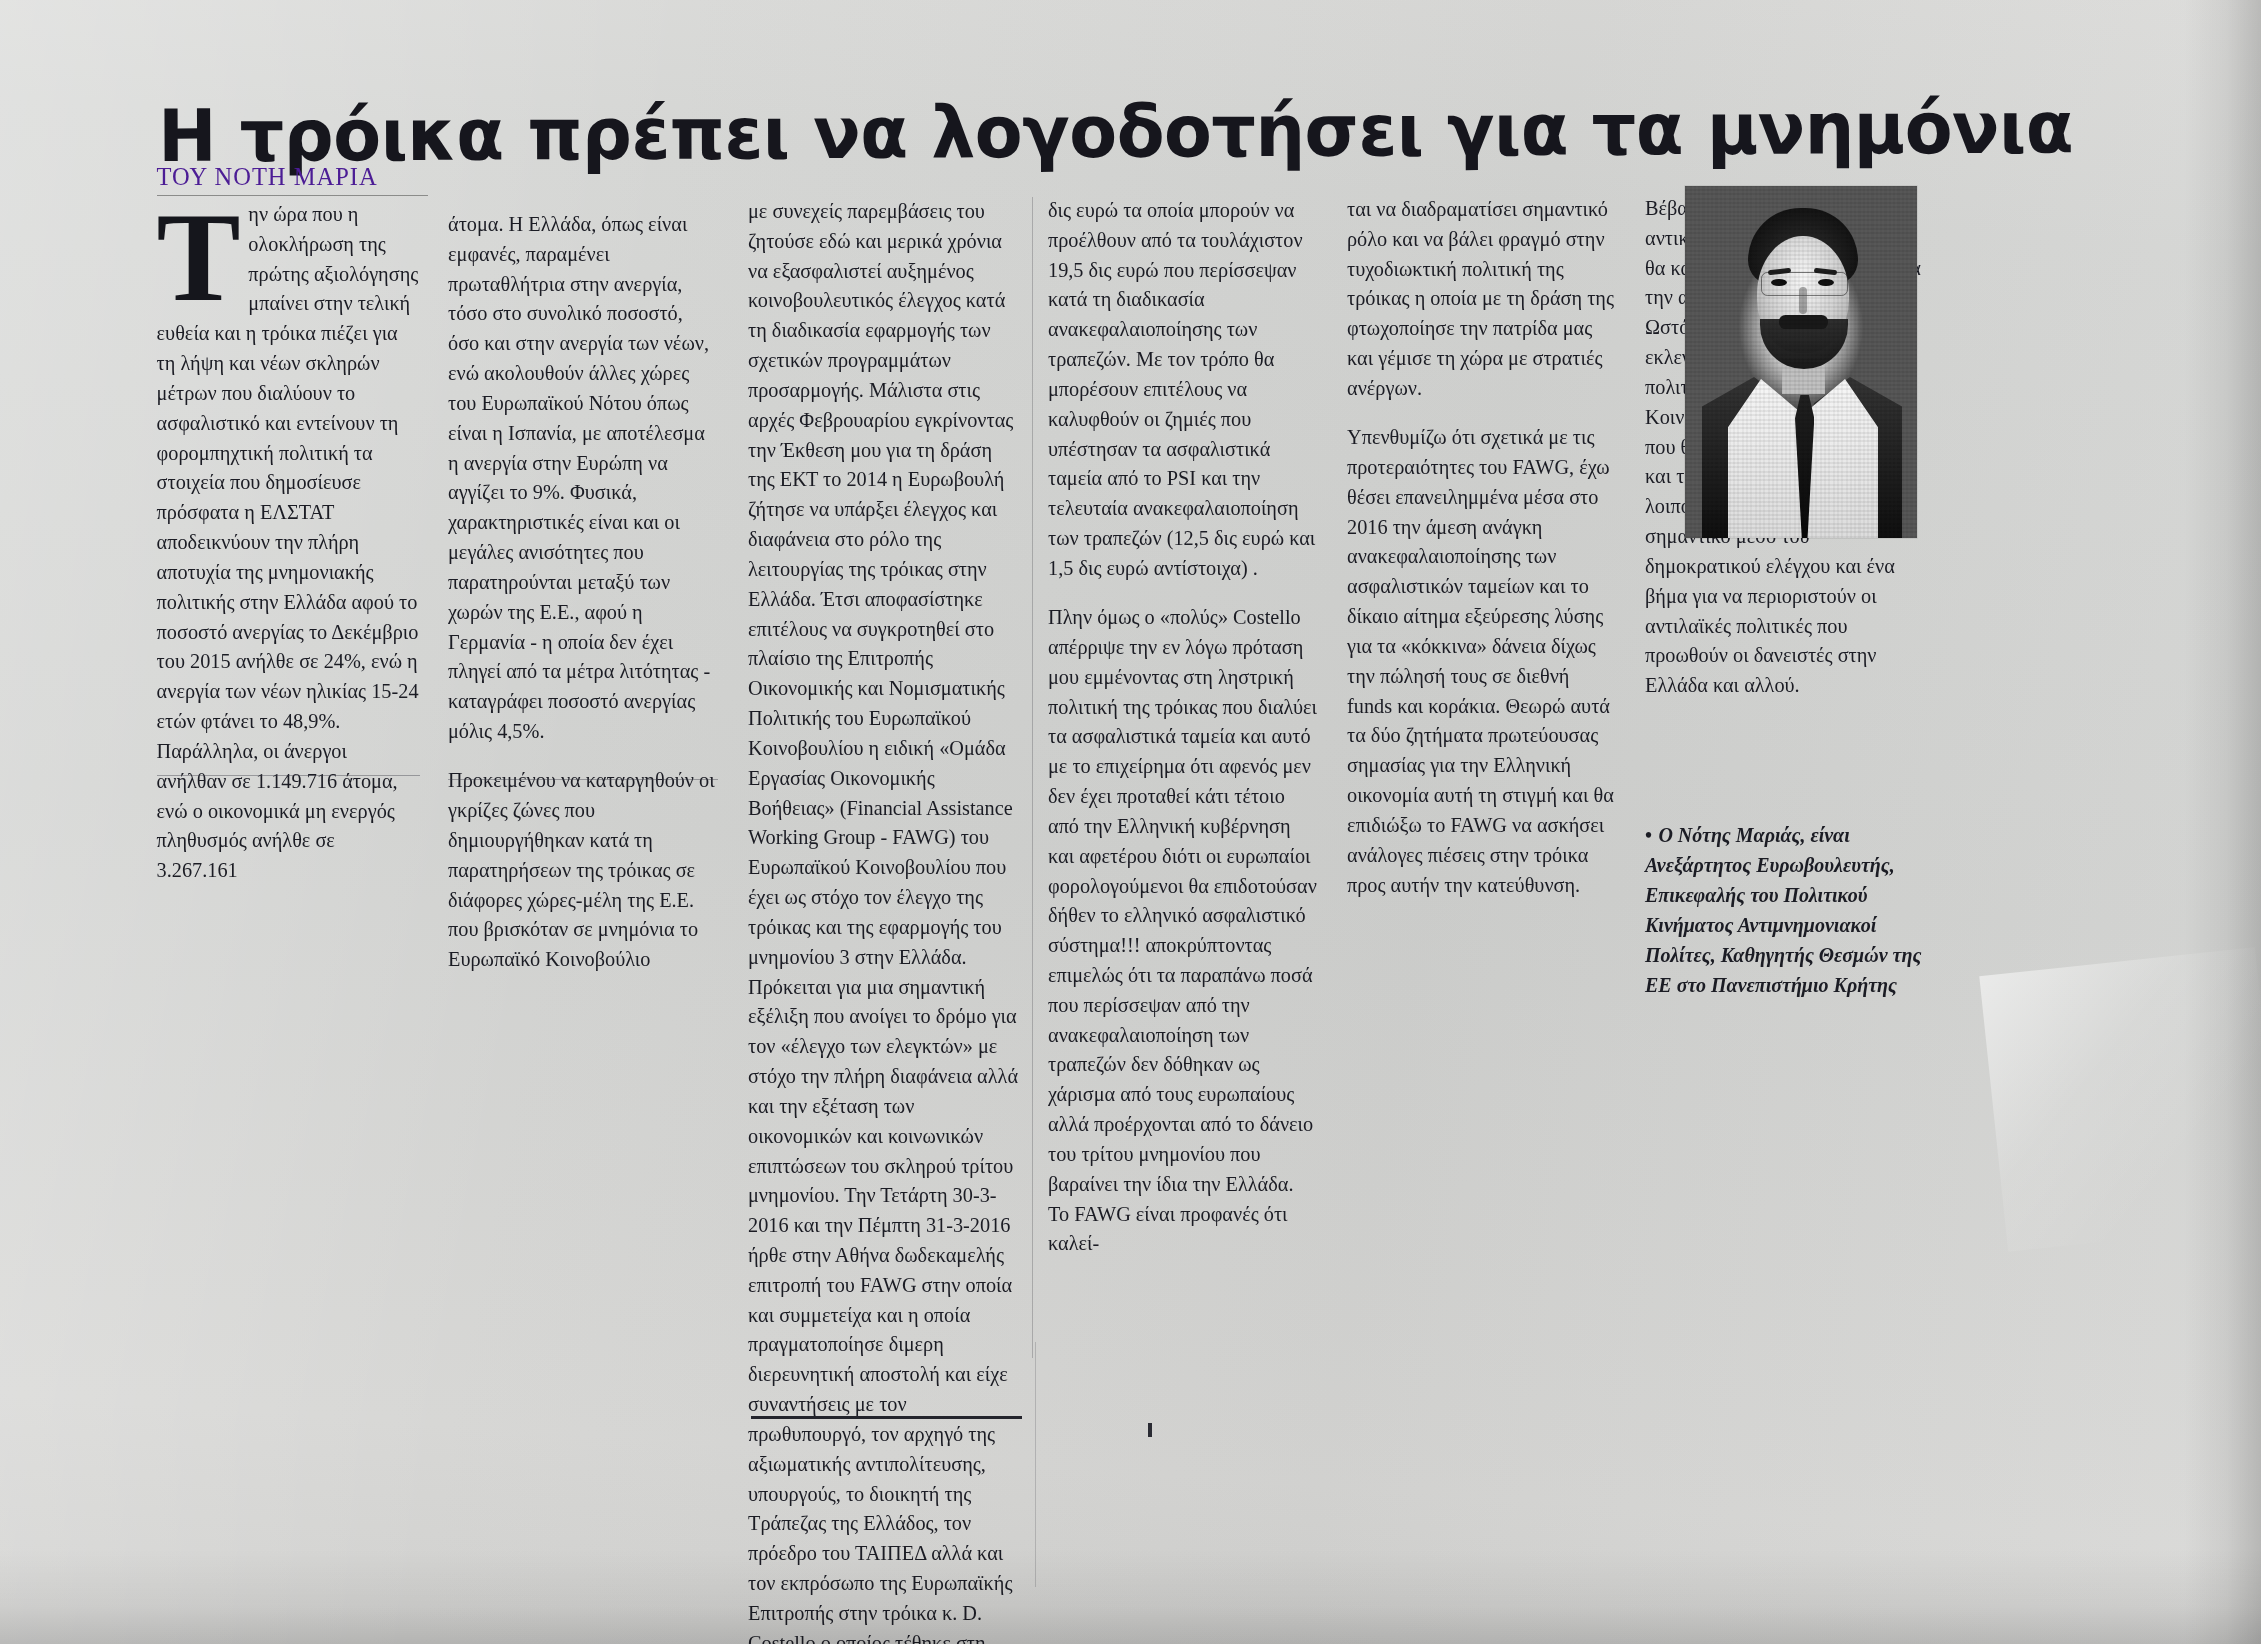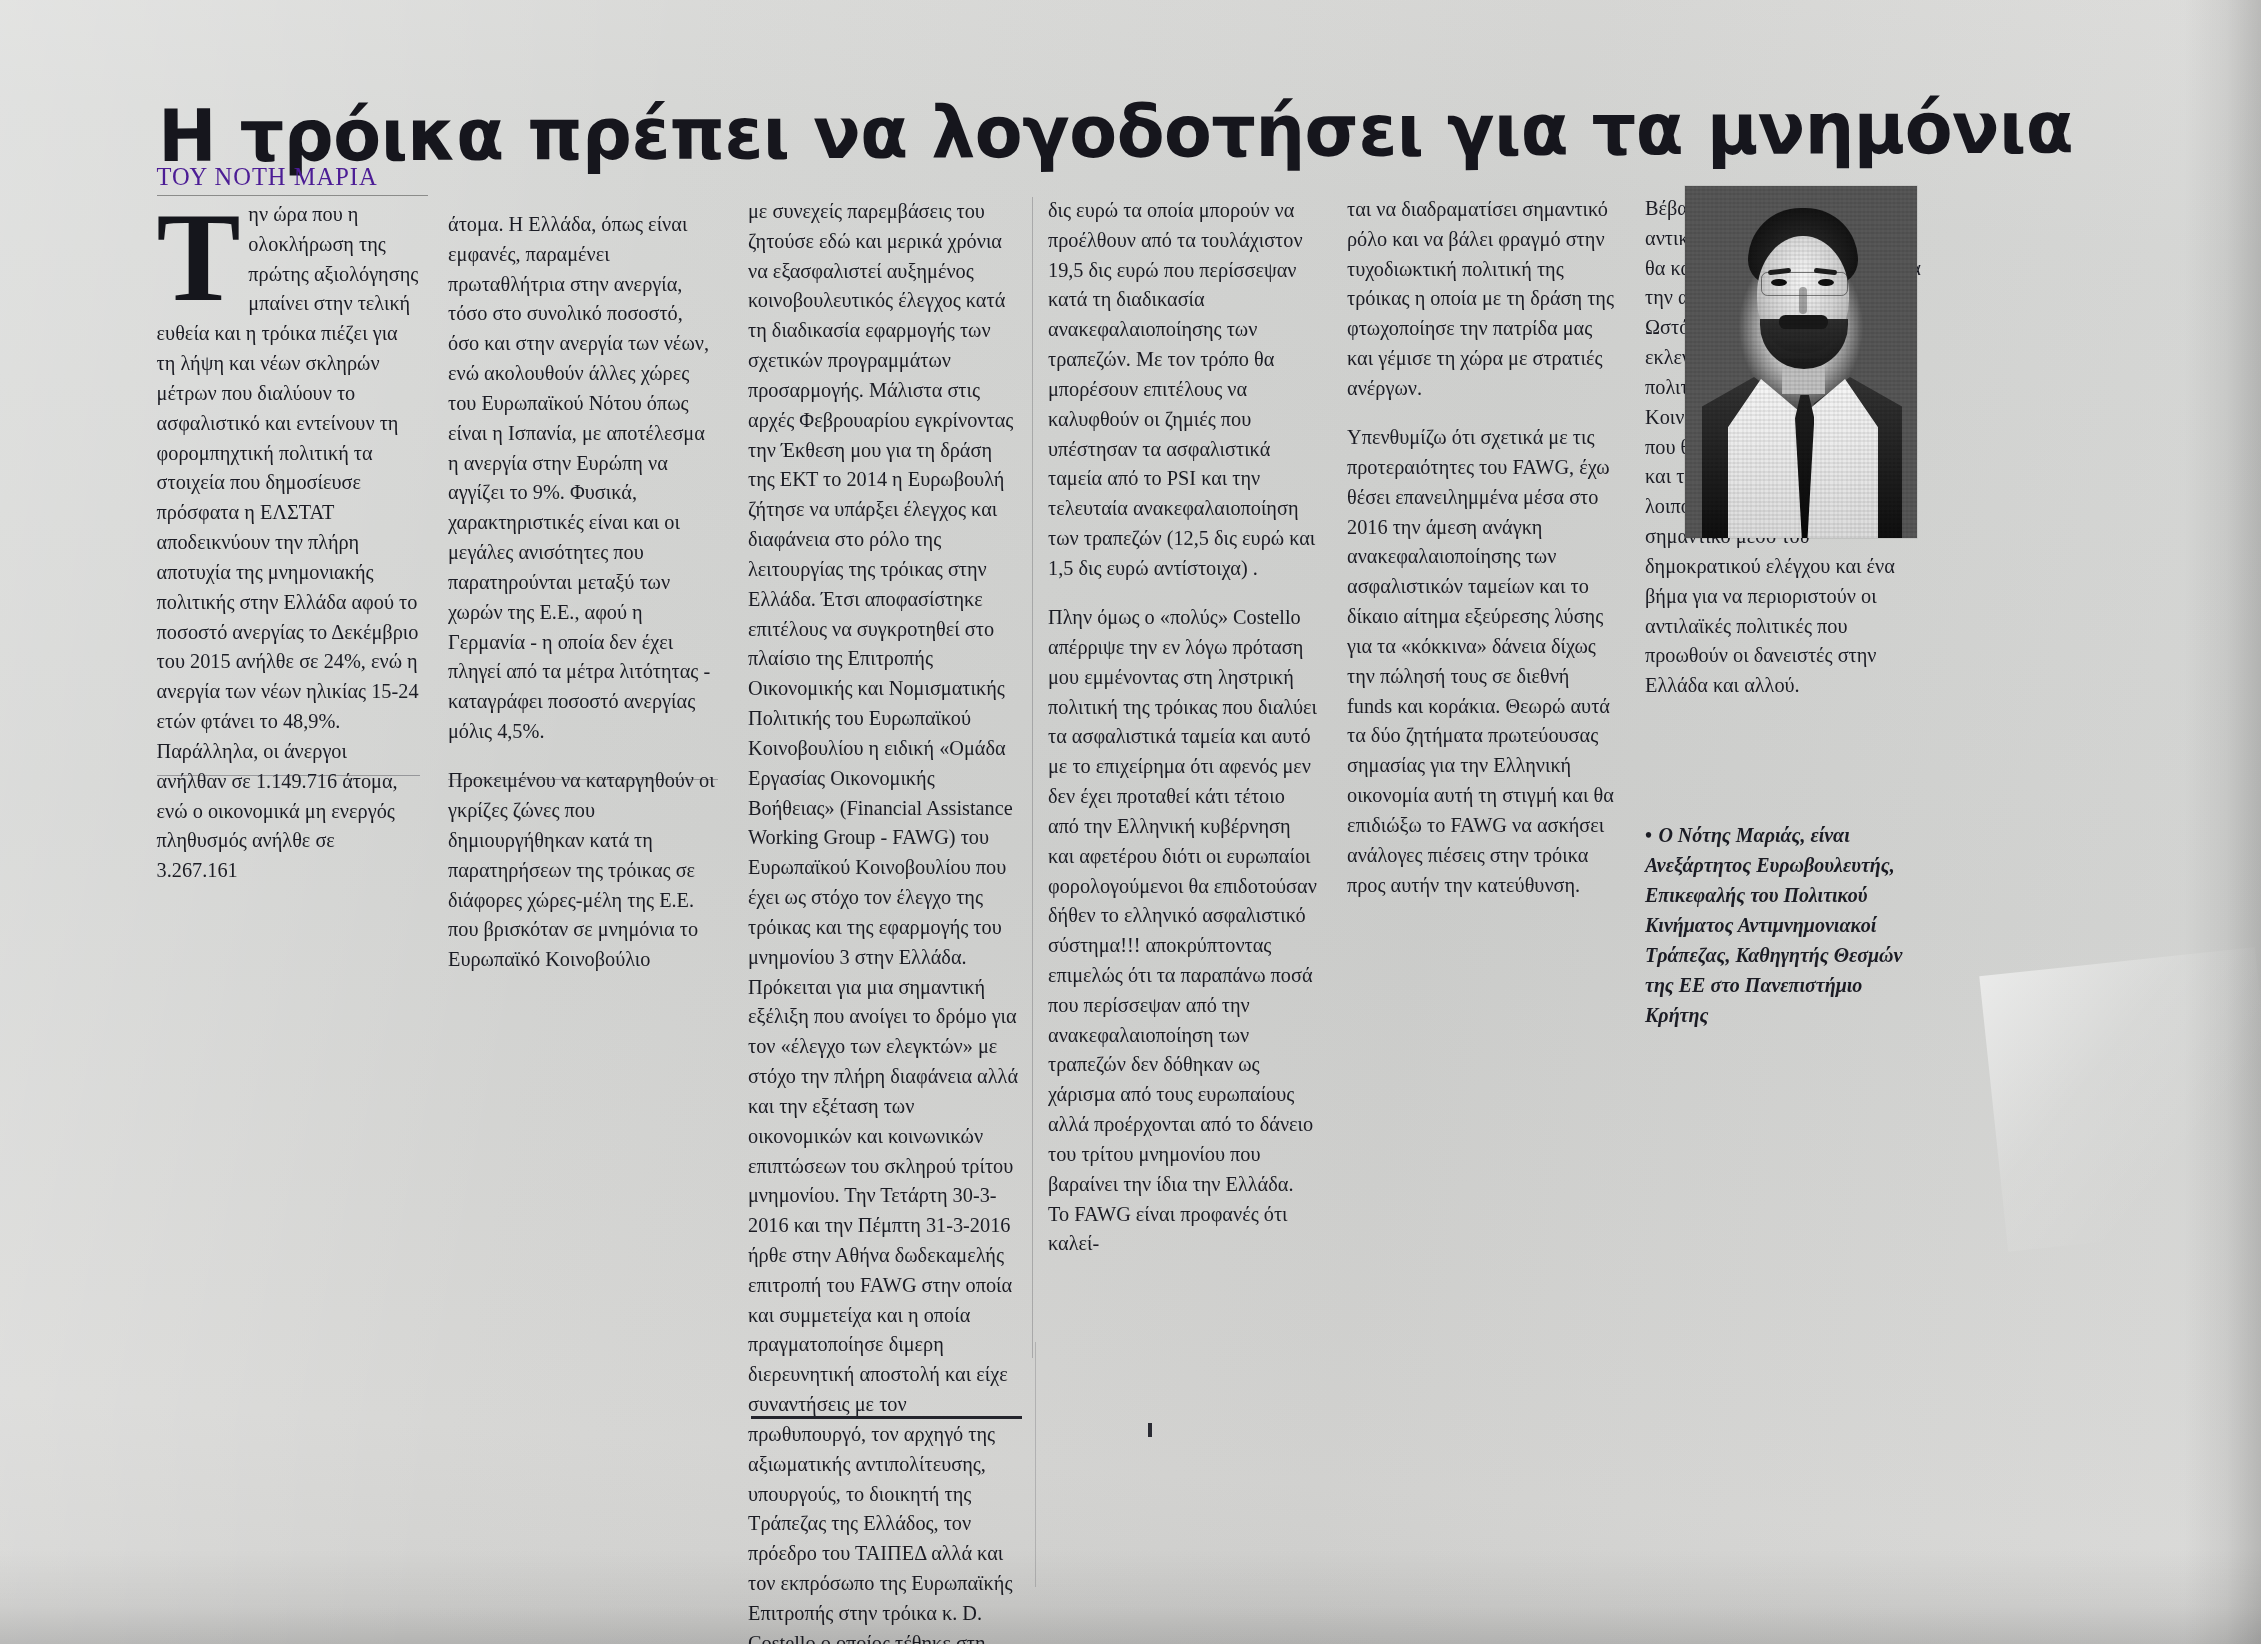--- a/index.html
+++ b/index.html
@@ -217,21 +217,21 @@
       <div id="ph-glass"></div>
       <div id="ph-eye-l"></div>
       <div id="ph-eye-r"></div>
       <div id="ph-nose"></div>
       <div id="ph-moust"></div>
       <div id="ph-grain"></div>
     </div>
   </div>
 
   <div id="bio">
-    <span class="bullet">•</span><span>Ο Νότης Μαριάς, είναι Ανεξάρτητος Ευρωβουλευτής, Επικεφαλής του Πολιτικού Κινήματος Αντιμνημονιακοί Τράπεζας, Καθηγητής Θεσμών της ΕΕ στο Πανεπιστήμιο Κρήτης</span>
+    <span class="bullet">•</span><span>Ο Νότης Μαριάς, είναι Ανεξάρτητος Ευρωβουλευτής, Επικεφαλής του Πολιτικού Κινήματος Αντιμνημονιακοί Πολίτες, Καθηγητής Θεσμών της ΕΕ στο Πανεπιστήμιο Κρήτης</span>
   </div>
 
   <div class="vrule" id="rule-c3"></div>
   <div class="vrule" id="rule-bottom"></div>
   <div class="hrule" id="rule-c1-end"></div>
   <div class="hrule" id="rule-c2-end"></div>
   <div class="hrule" id="rule-c3-end"></div>
   <div id="tick"></div>
 </div>
 

